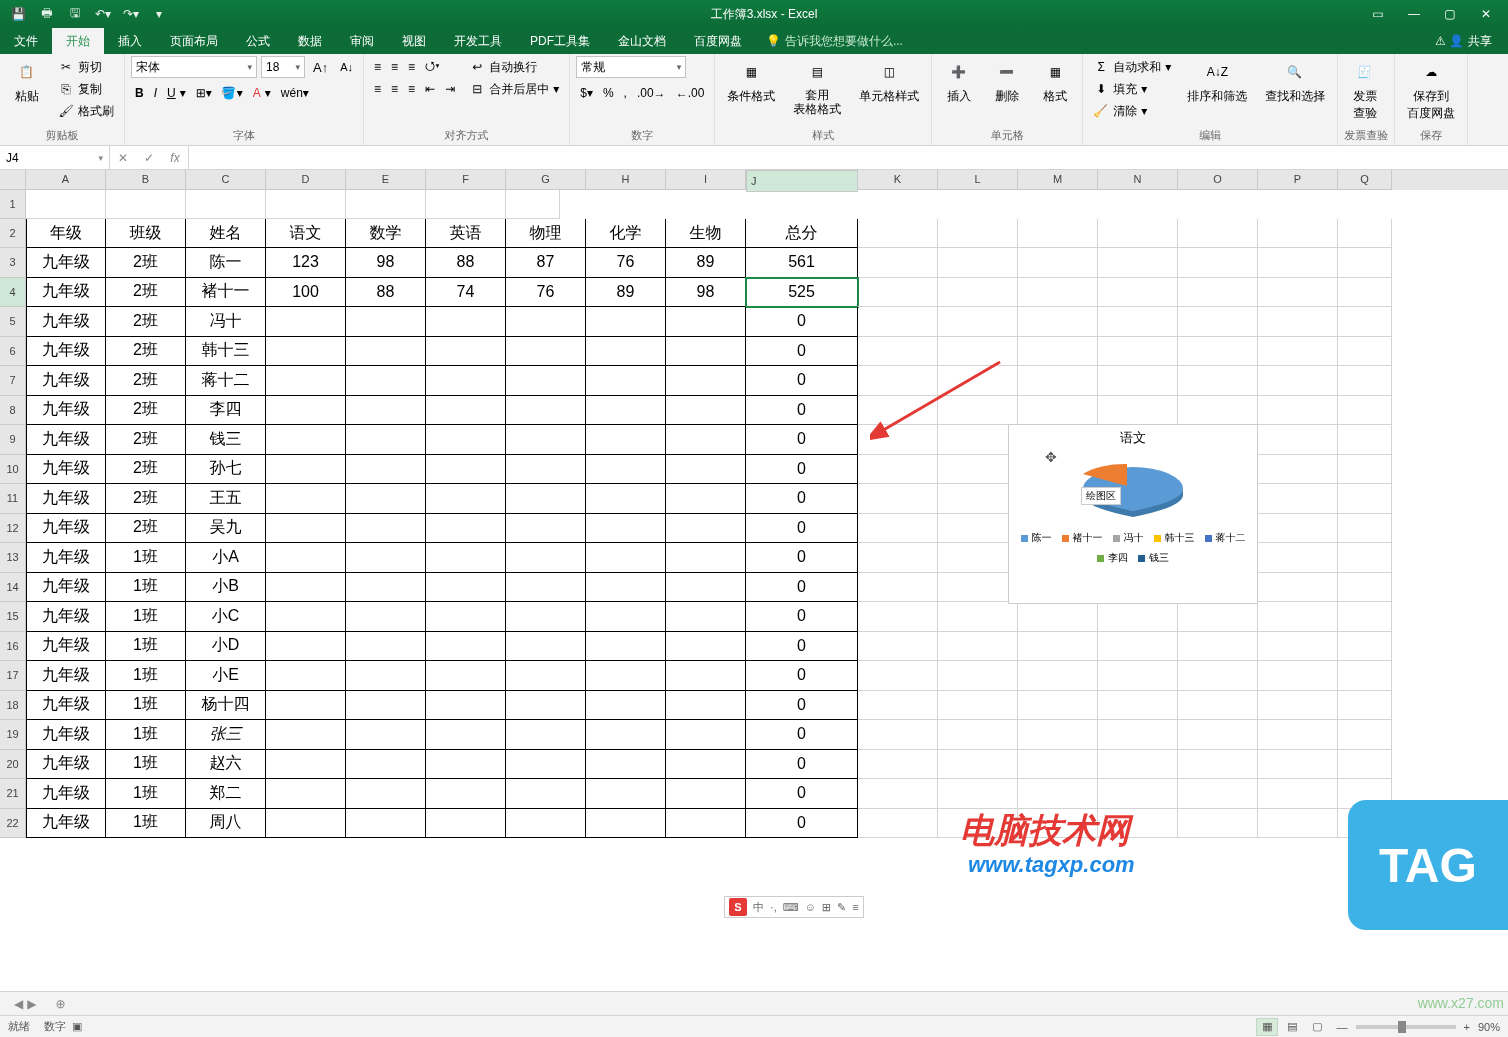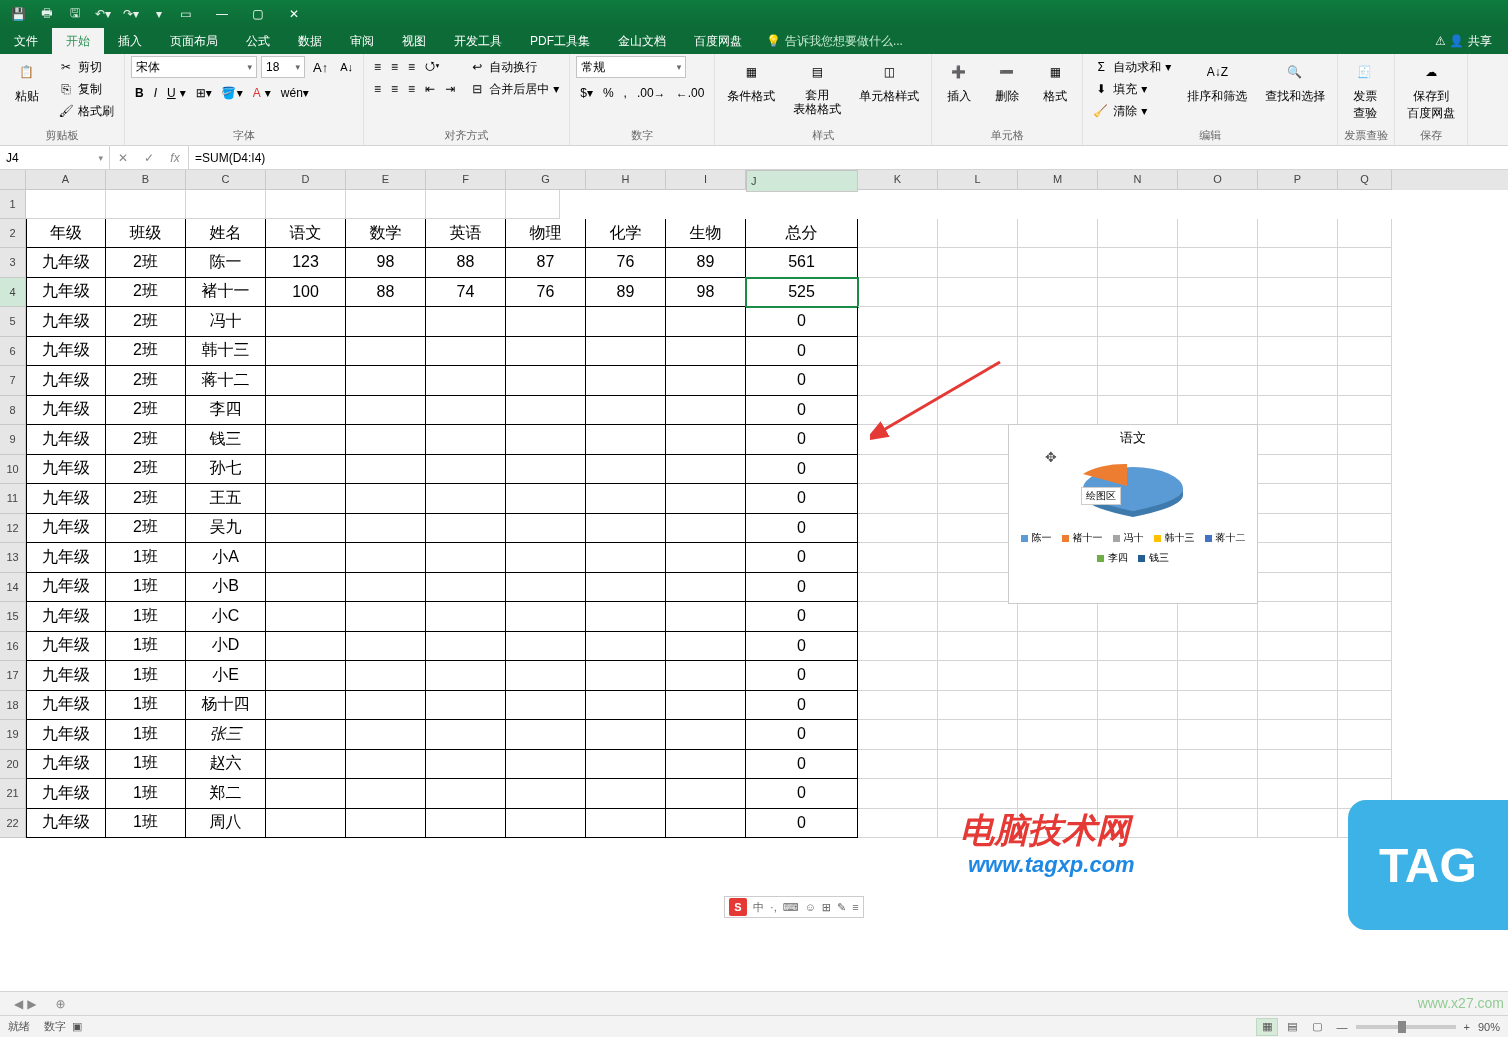--- a/index.html
+++ b/index.html
@@ -103,20 +103,21 @@
 
 <div class="titlebar">
   <div class="qat">
     <span>💾</span>
     <span>🖶</span>
     <span>🖫</span>
     <span>↶▾</span>
     <span>↷▾</span>
     <span>▾</span>
   </div>
+  <div class="title">工作簿3.xlsx - Excel</div>
   <div class="winbtns">
     <span>▭</span>
     <span>—</span>
     <span>▢</span>
     <span>✕</span>
   </div>
 </div>
 
 <div class="tabs">
   <div class="tab">文件</div>
@@ -331,23 +332,20 @@
       <span>J4</span>
       <span style="color:#888;font-size:9px">▾</span>
     </div>
   <div class="fxbtns">
     <span>✕</span>
     <span>✓</span>
     <span>
         <i>fx</i>
       </span>
   </div>
-  <div class="formula">
-      <span>=SUM(D4:I4)</span>
-    </div>
 </div>
 
 <div class="gridwrap">
   <div class="colheads" id="colheads">
       <div class="corner"></div>
       <div class="colhead" style="width: 80px;">A</div>
       <div class="colhead" style="width: 80px;">B</div>
       <div class="colhead" style="width: 80px;">C</div>
       <div class="colhead" style="width: 80px;">D</div>
       <div class="colhead" style="width: 80px;">E</div>

